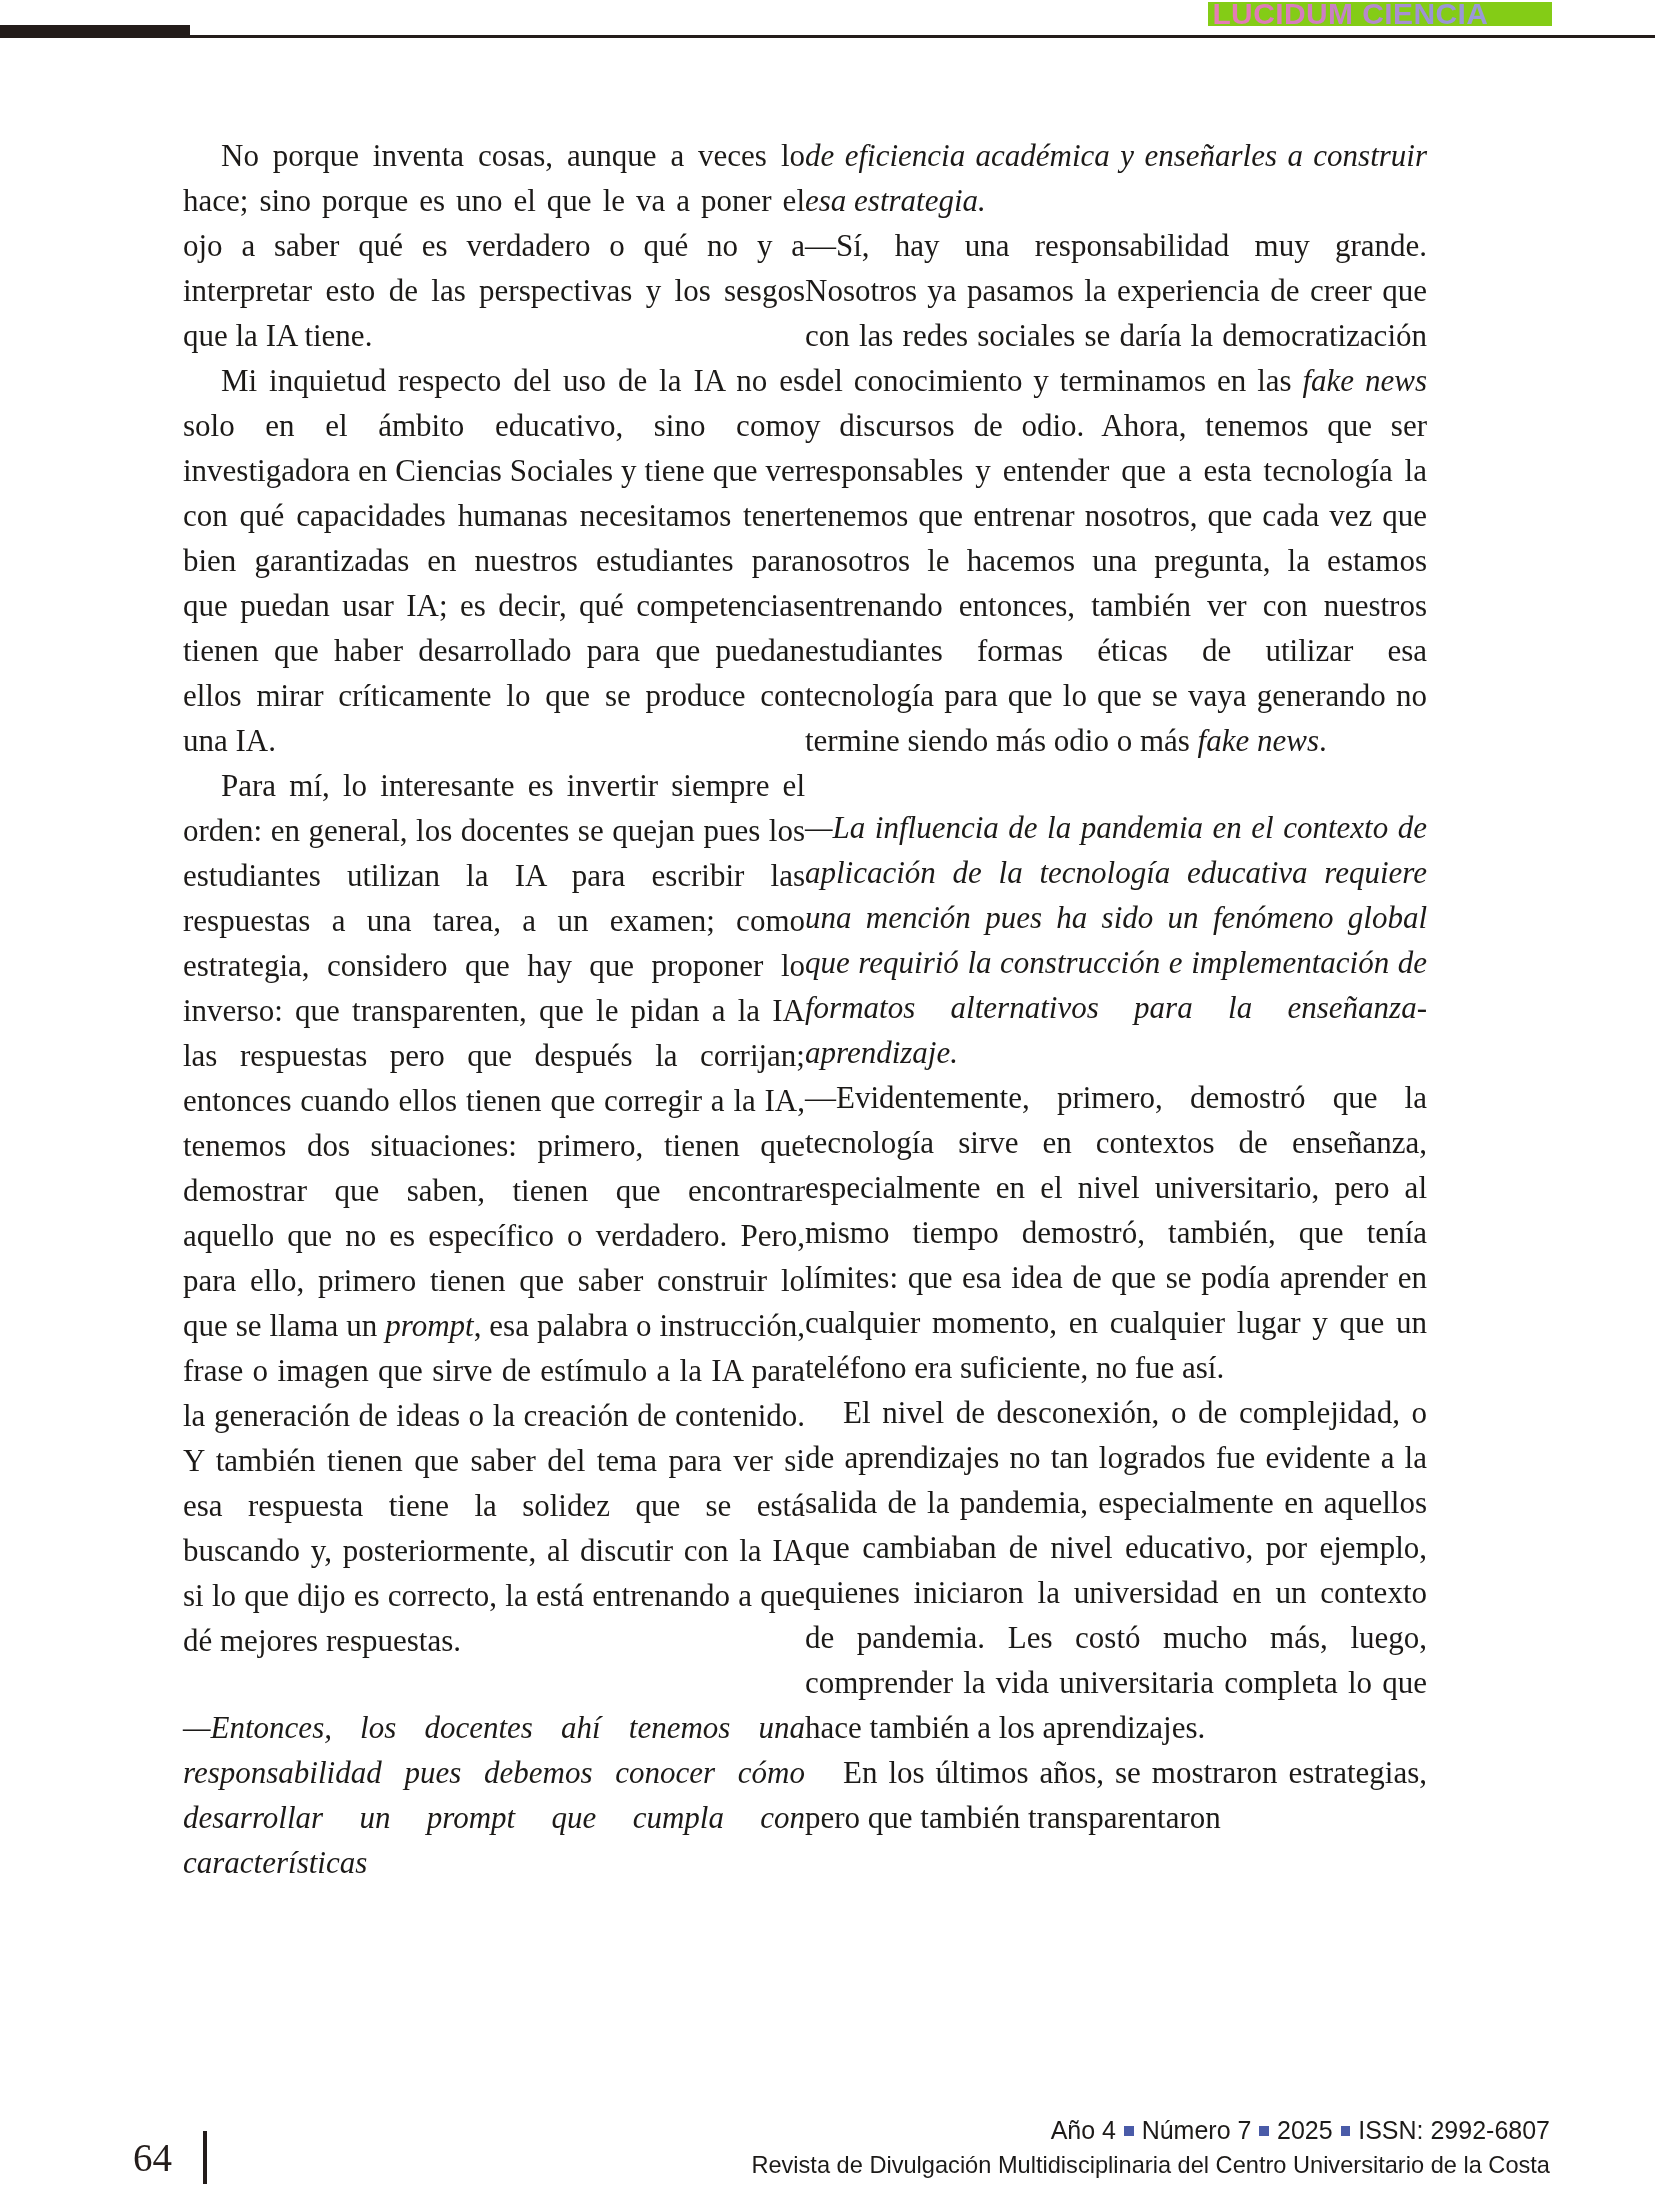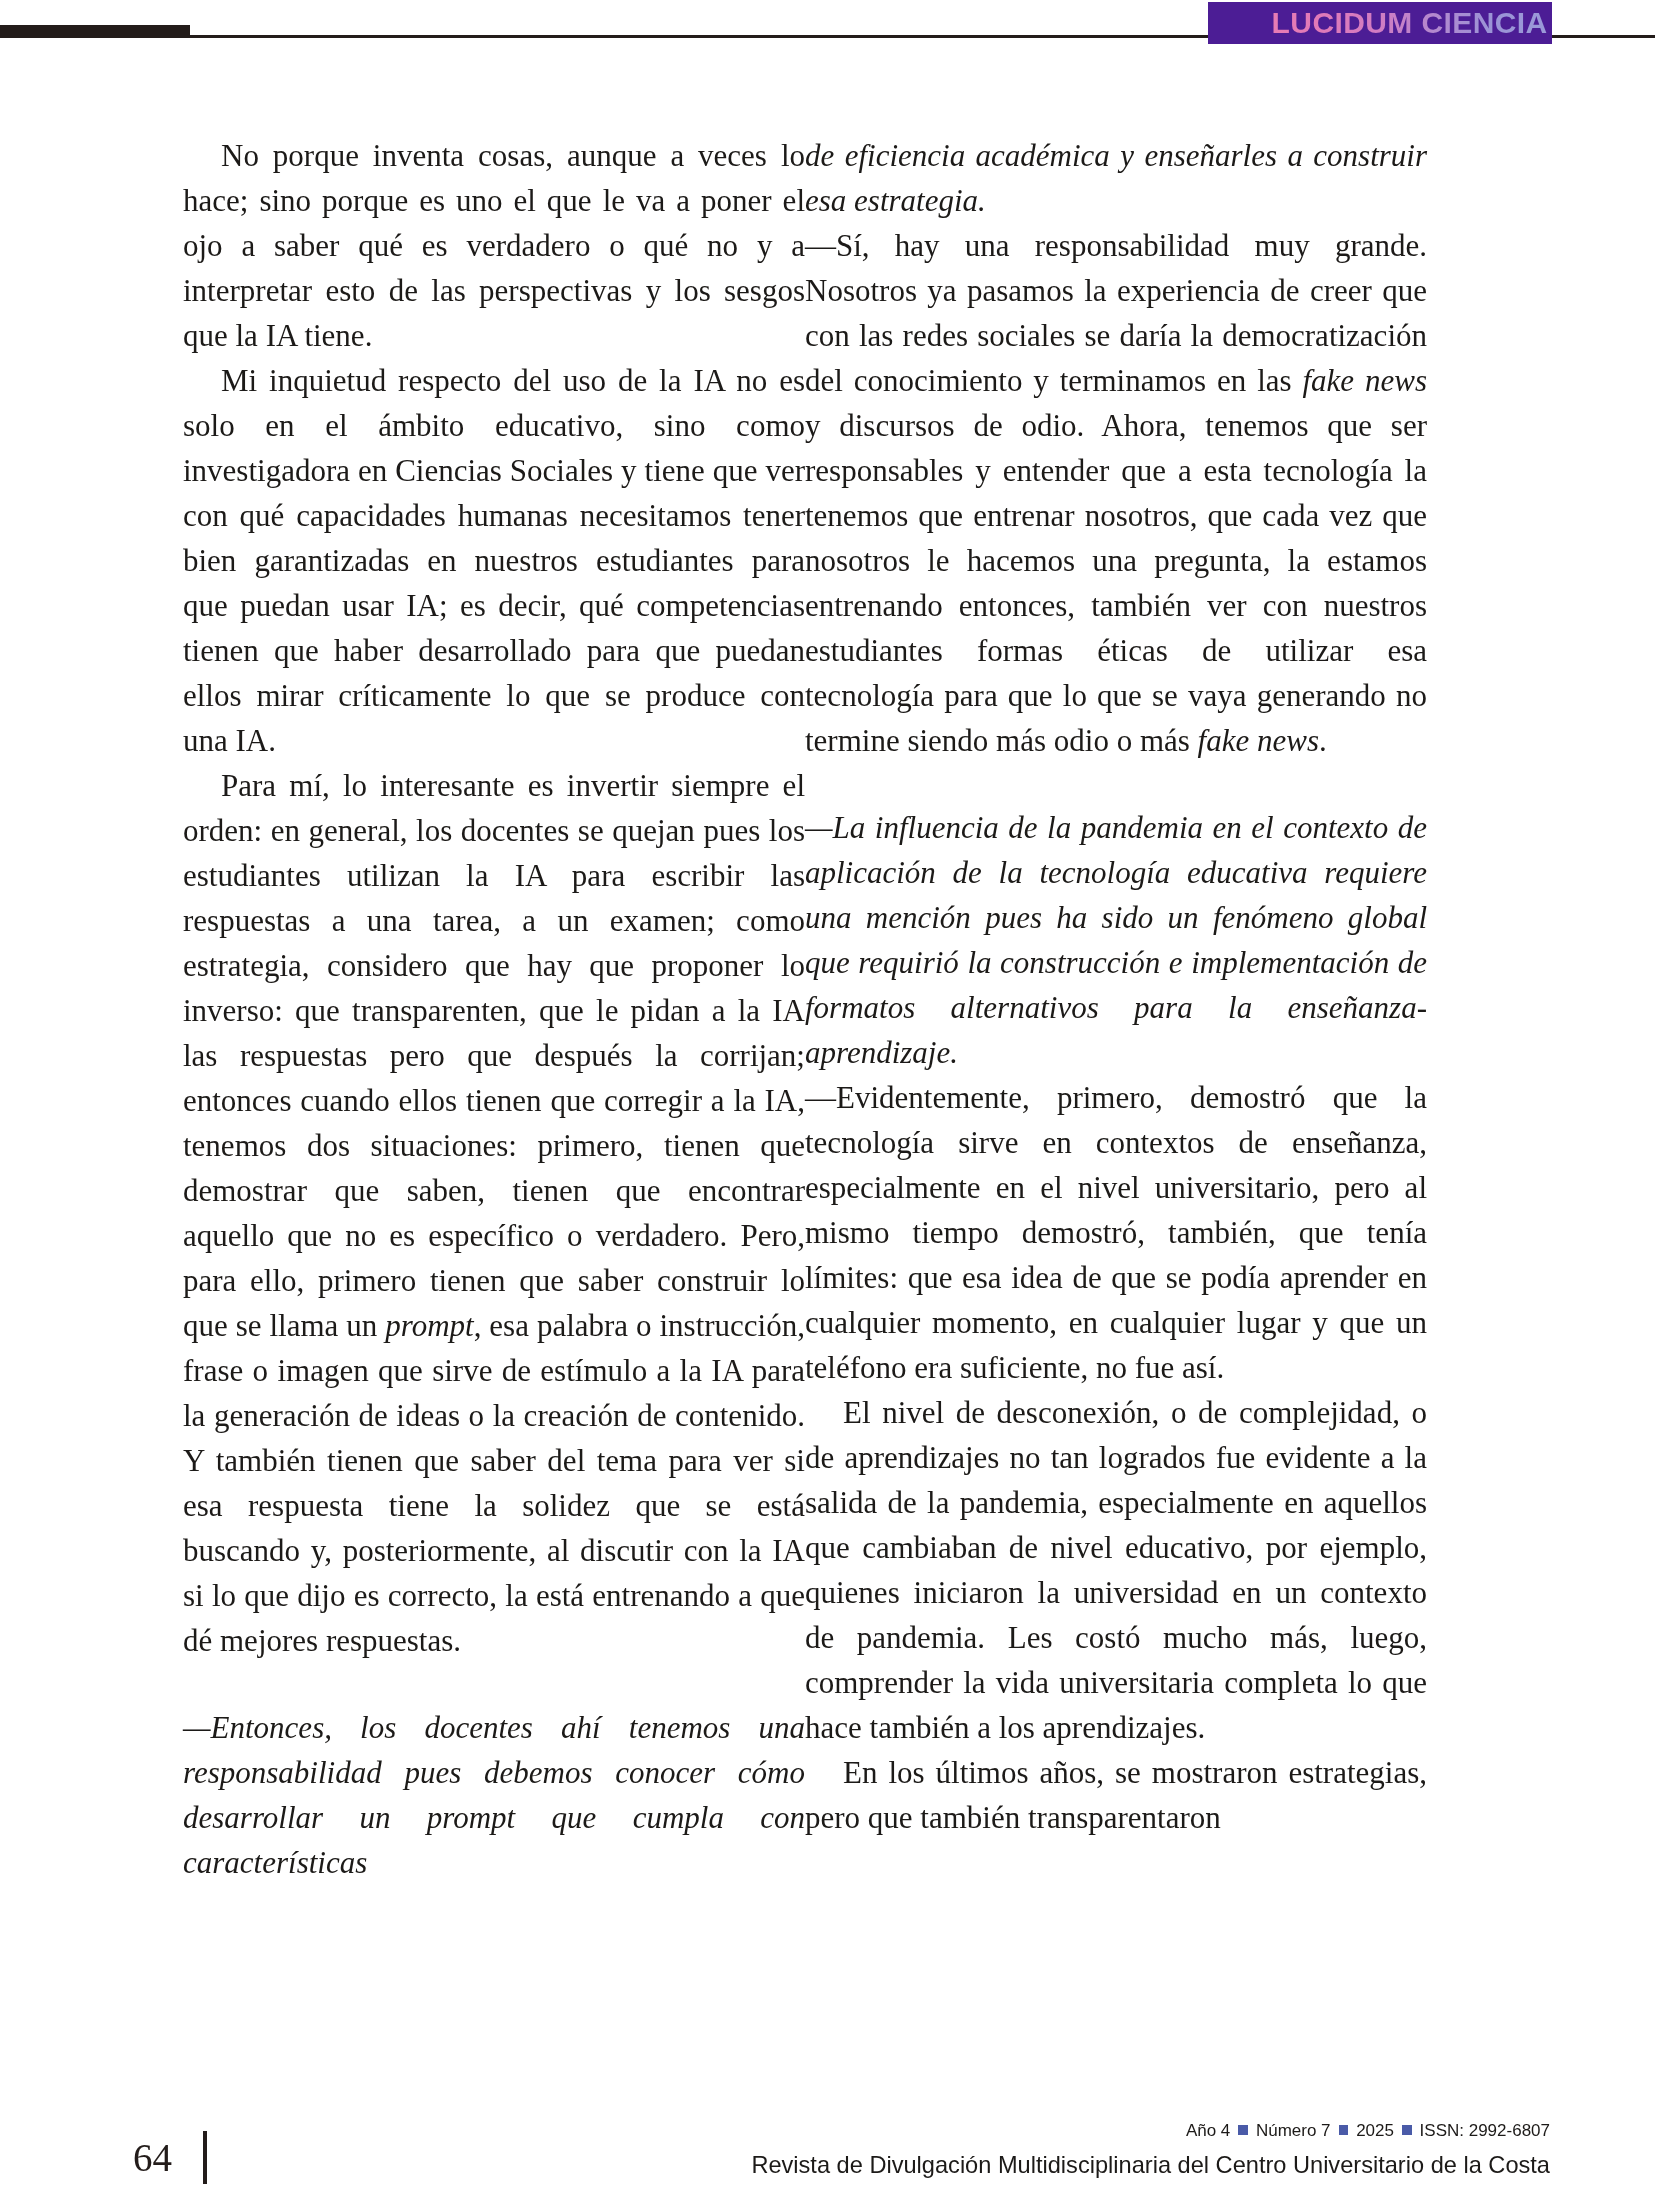--- a/index.html
+++ b/index.html
@@ -38,25 +38,25 @@
     top: 25px;
     width: 190px;
     height: 12.5px;
     background: #231c1a;
   }
   .brand-box {
     position: absolute;
     left: 1208px;
     top: 2.2px;
     width: 344px;
-    height: 42px;
-    background: #4c1d95;
+    height: 24px;
+    background: #84cc16;
     display: flex;
     align-items: center;
-    justify-content: flex-end;
+    justify-content: flex-start;
     overflow: hidden;
   }
   .brand-text {
     font-family: "Liberation Sans", "DejaVu Sans", sans-serif;
     font-weight: bold;
     font-size: 30px;
     letter-spacing: 0.4px;
     line-height: 1;
     background: linear-gradient(90deg,
         #e87cb4 0%,
@@ -136,21 +136,21 @@
   }
   .footer-meta {
     position: absolute;
     right: 105px;
     bottom: 22px;
     text-align: right;
     font-family: "Liberation Sans", "DejaVu Sans", sans-serif;
     color: #1c1a18;
   }
   .footer-line1 {
-    font-size: 17px;
+    font-size: 25px;
     line-height: 35px;
     white-space: nowrap;
   }
   .footer-line2 {
     font-size: 23.6px;
     line-height: 35px;
     white-space: nowrap;
   }
   .sep {
     display: inline-block;

